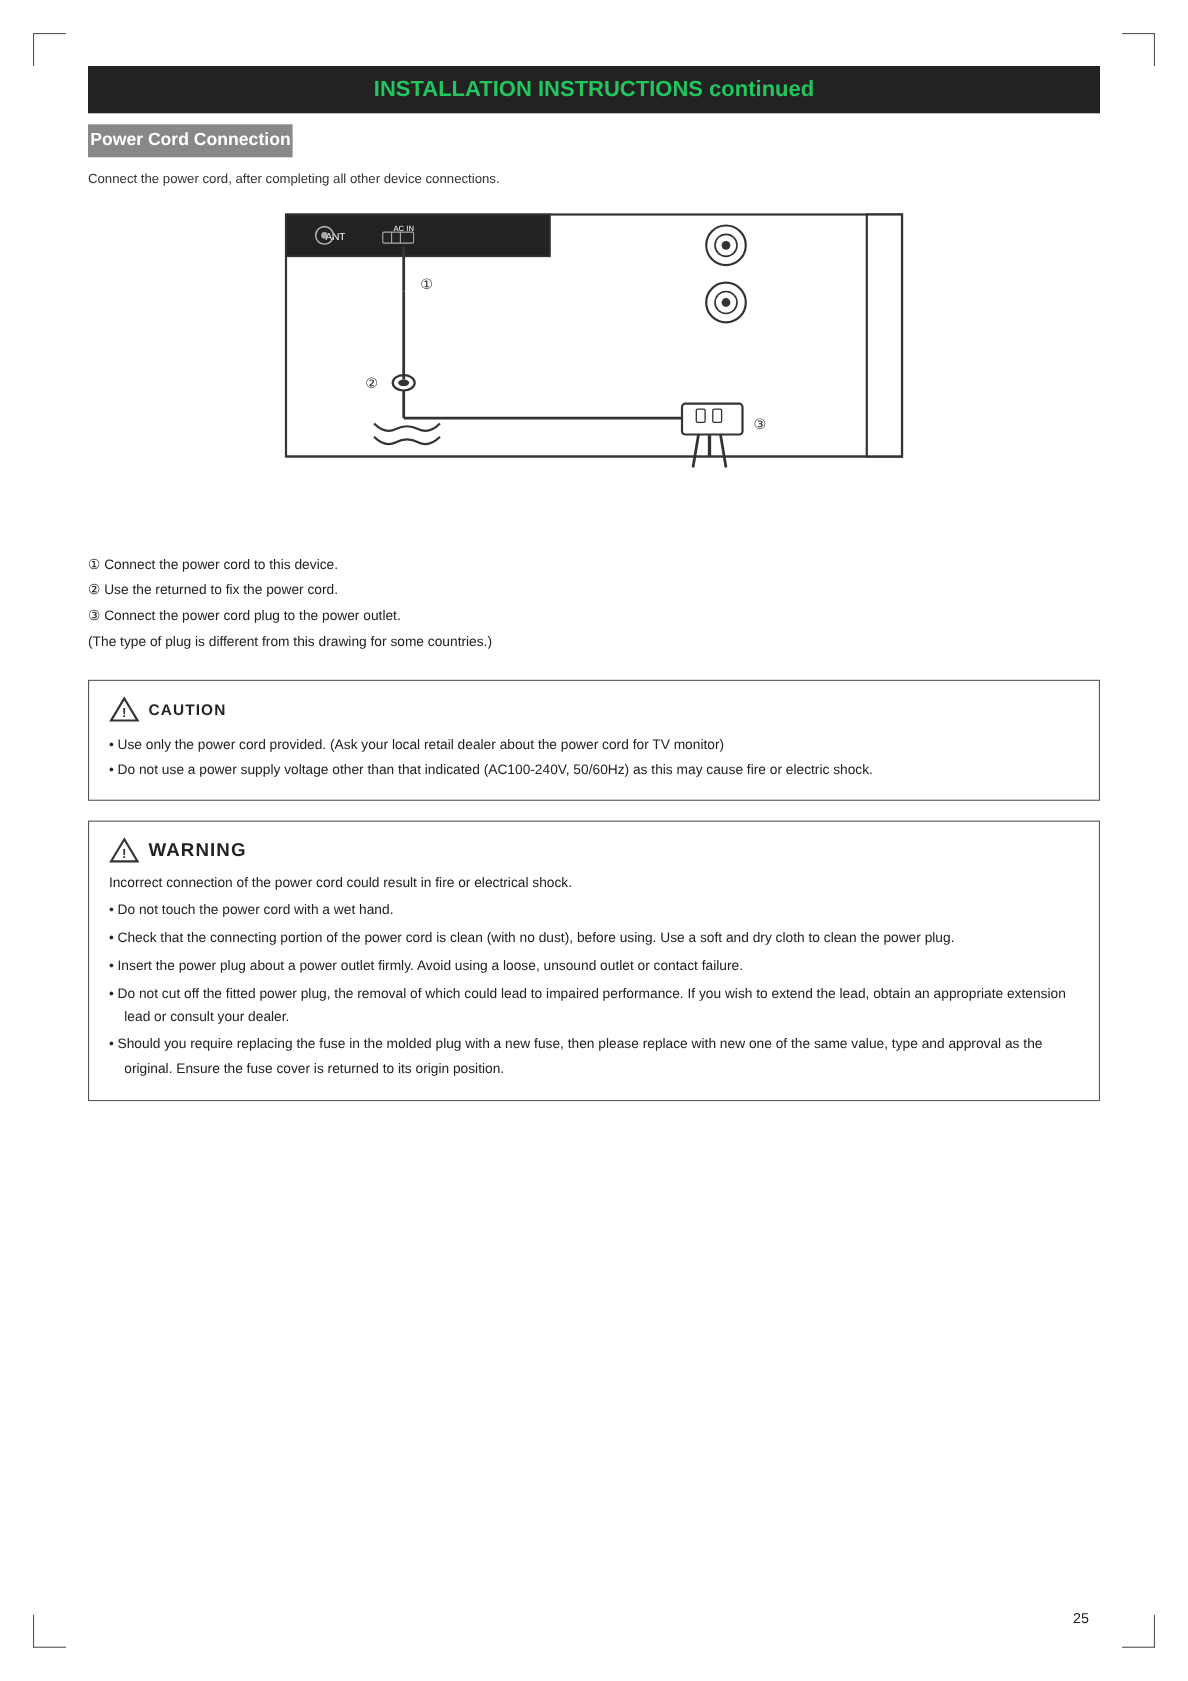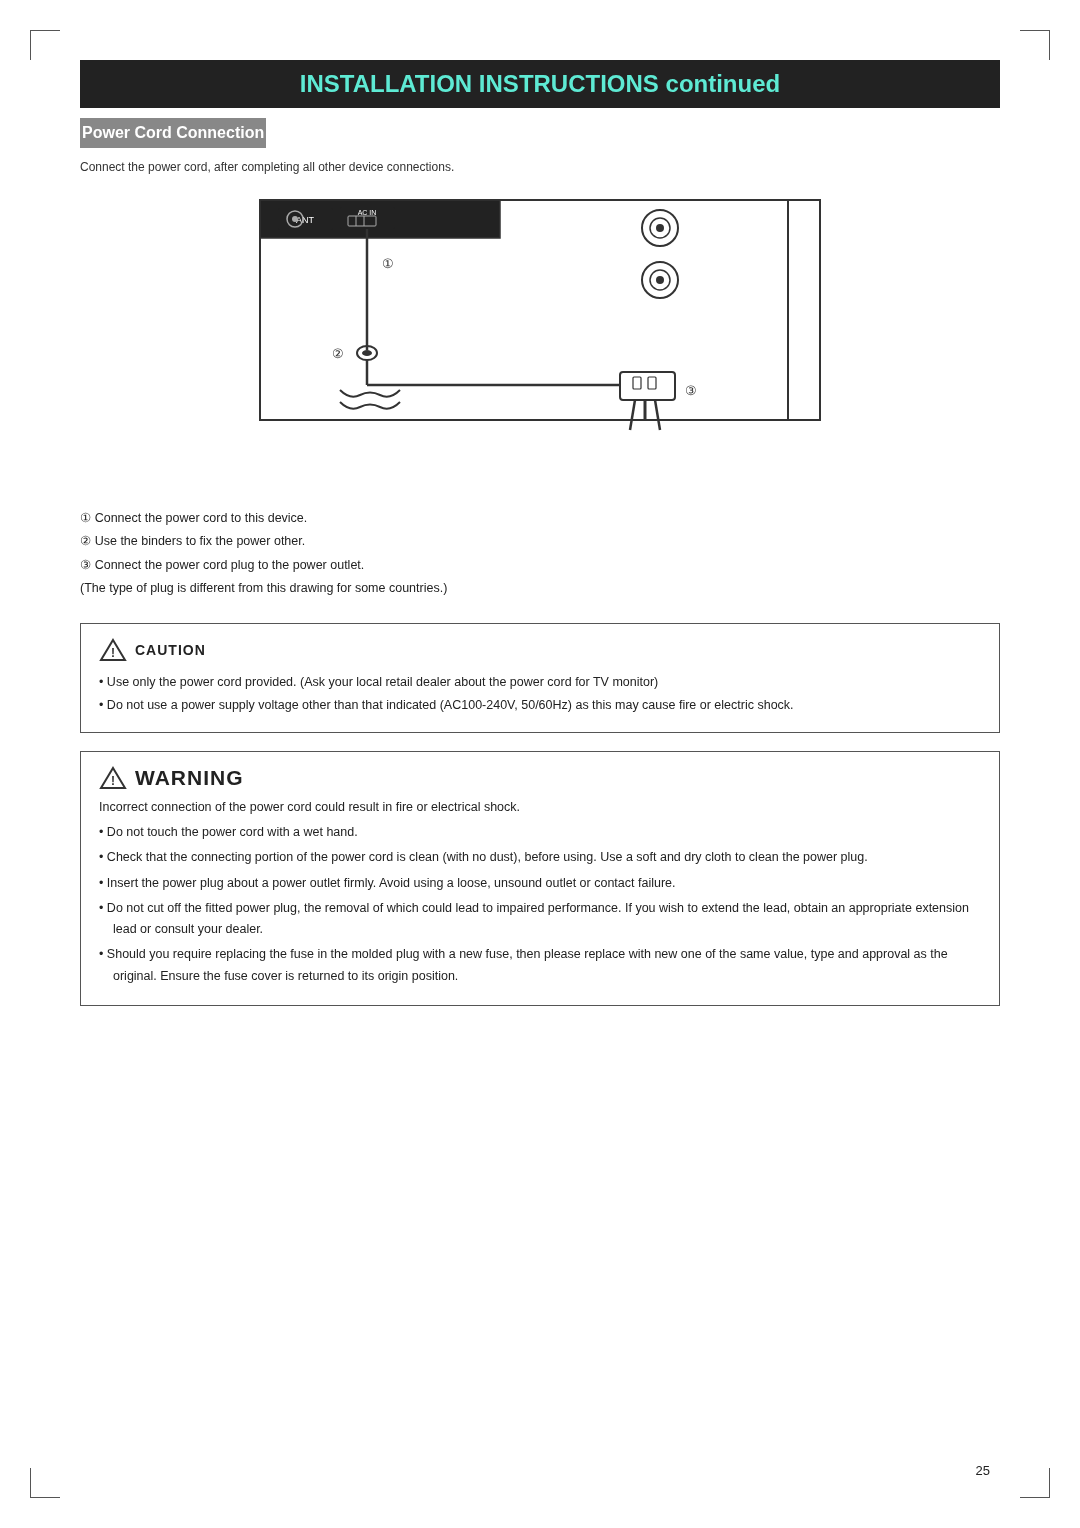--- a/index.html
+++ b/index.html
@@ -24,23 +24,23 @@
       width: 30px;
       height: 30px;
     }
     .corner-tl { top: 30px; left: 30px; border-top: 1.5px solid #555; border-left: 1.5px solid #555; }
     .corner-tr { top: 30px; right: 30px; border-top: 1.5px solid #555; border-right: 1.5px solid #555; }
     .corner-bl { bottom: 30px; left: 30px; border-bottom: 1.5px solid #555; border-left: 1.5px solid #555; }
     .corner-br { bottom: 30px; right: 30px; border-bottom: 1.5px solid #555; border-right: 1.5px solid #555; }
 
     .main-title {
       background: #222;
-      color: #5eead4;
+      color: #22c55e;
       text-align: center;
-      font-size: 24px;
+      font-size: 20px;
       font-weight: bold;
       padding: 10px 20px;
       margin-bottom: 10px;
     }
     .section-title {
       background: #888;
       color: #fff;
       font-size: 16px;
       font-weight: bold;
       padding: 6px 2px;
@@ -108,21 +108,21 @@
       padding: 14px 18px;
       margin-bottom: 18px;
     }
     .warning-header {
       display: flex;
       align-items: center;
       gap: 8px;
       margin-bottom: 10px;
     }
     .warning-header .label {
-      font-size: 21px;
+      font-size: 17px;
       font-weight: bold;
       letter-spacing: 1px;
     }
     .warning-subhead {
       font-size: 14px;
       font-weight: bold;
       margin-bottom: 8px;
     }
     .warning-body {
       font-size: 12.5px;
@@ -216,21 +216,21 @@
 
       <text x="455" y="205" font-size="13" font-family="Arial" fill="#333">③</text>
 
       <line x1="30" y1="230" x2="590" y2="230" stroke="#333" stroke-width="1.5"></line>
     </svg>
   </div>
 
   
   <div class="steps-list">
     <p>① Connect the power cord to this device.</p>
-    <p>② Use the binders to fix the power other.</p>
+    <p>② Use the returned to fix the power cord.</p>
     <p>③ Connect the power cord plug to the power outlet.</p>
     <p>(The type of plug is different from this drawing for some countries.)</p>
   </div>
 
   
   <div class="caution-box">
     <div class="caution-header">
       <svg class="icon-triangle" viewBox="0 0 28 24" xmlns="http://www.w3.org/2000/svg">
         <polygon points="14,2 26,22 2,22" fill="none" stroke="#333" stroke-width="2"></polygon>
         <text x="14" y="19" text-anchor="middle" font-size="12" font-weight="bold" fill="#333">!</text>

